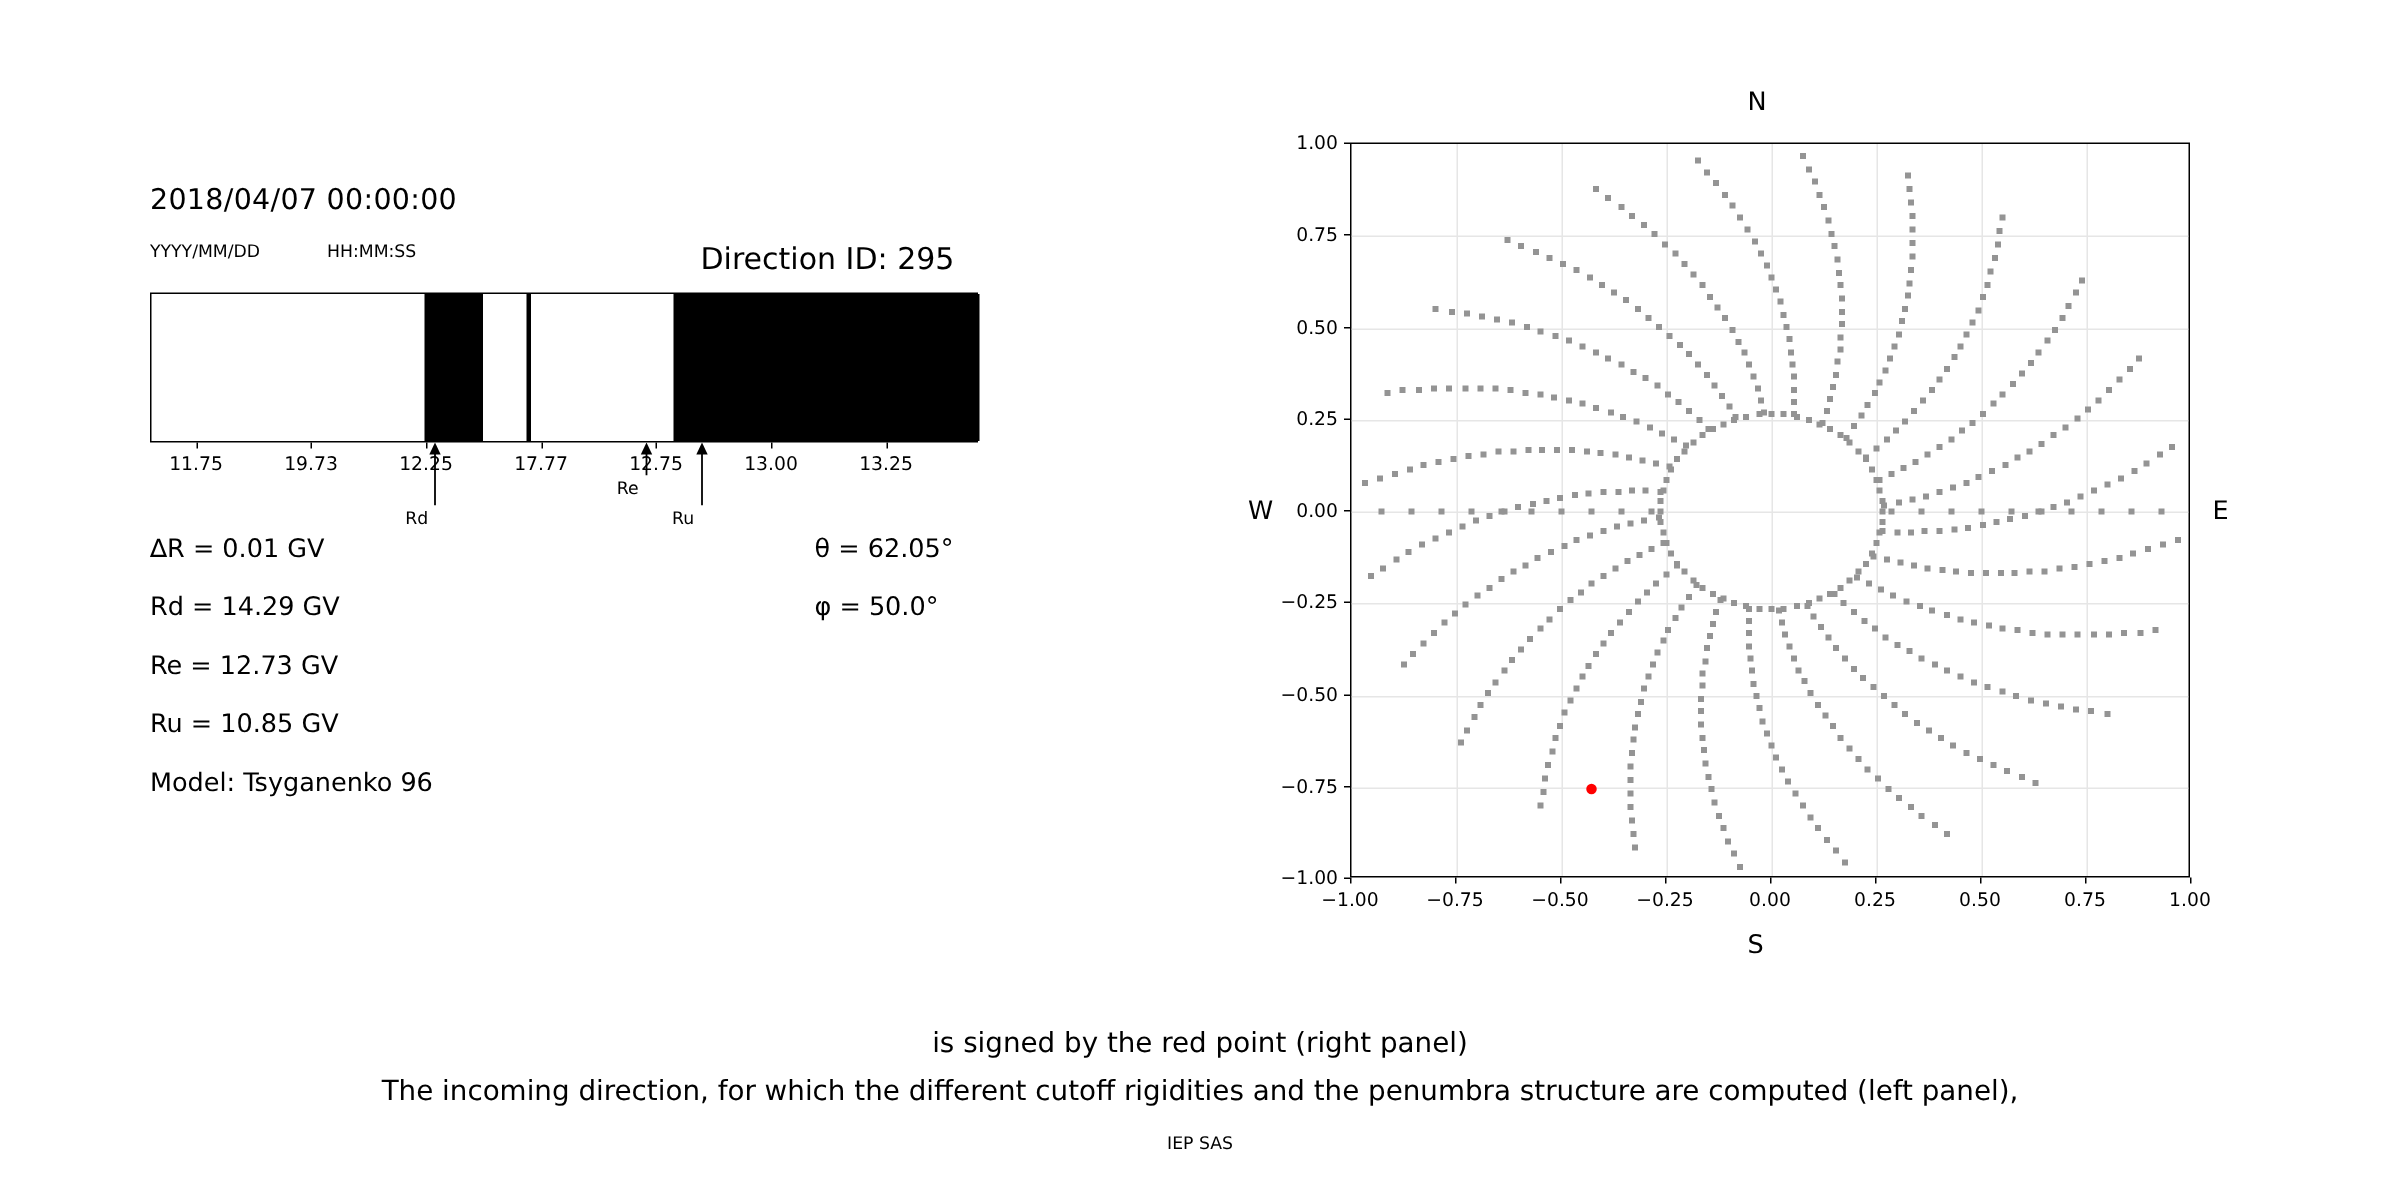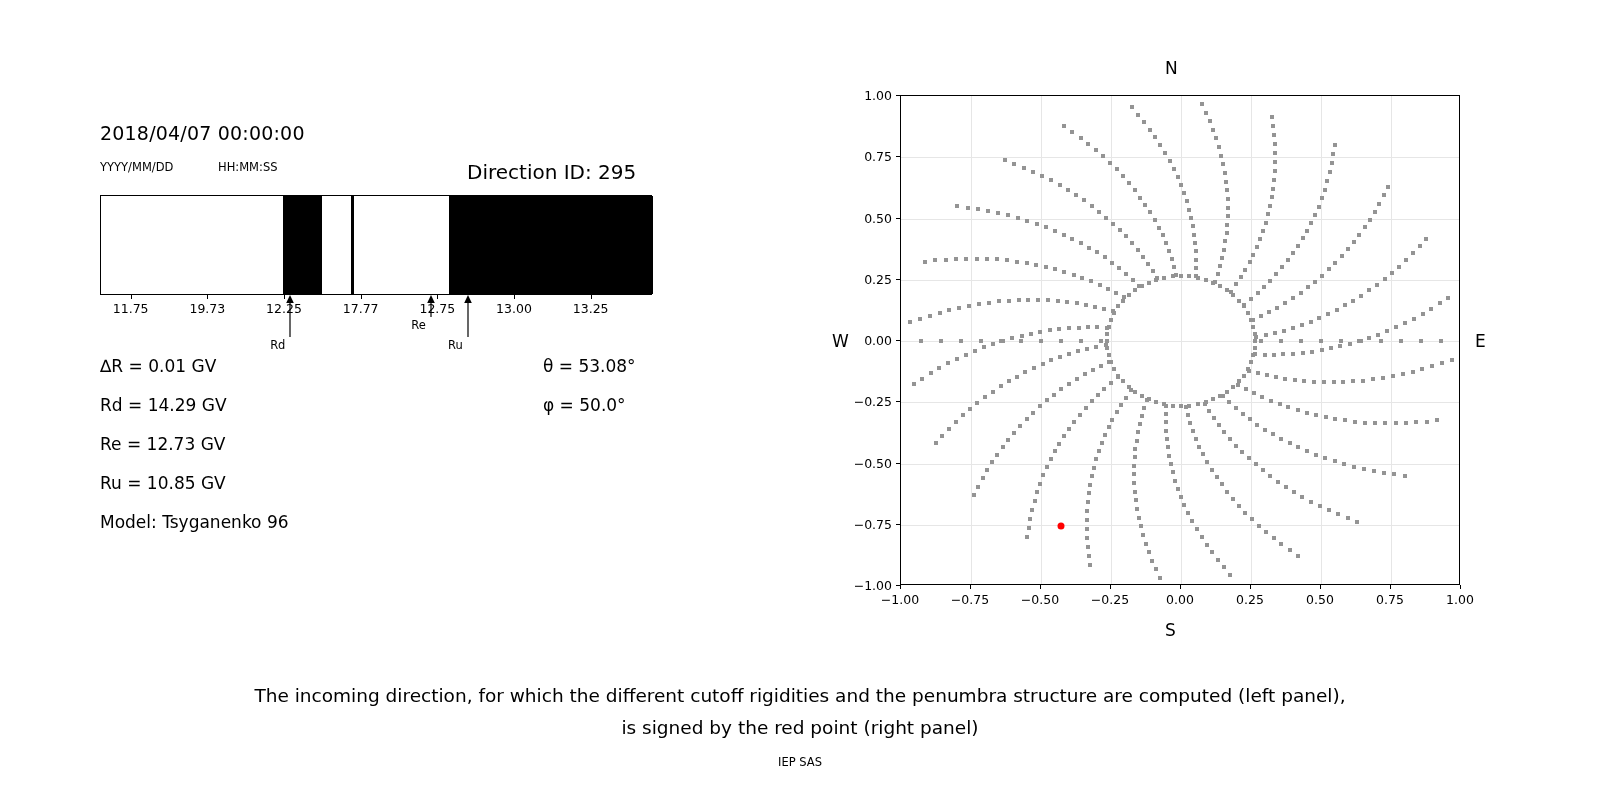--- a/index.html
+++ b/index.html
@@ -251,21 +251,21 @@
         </svg>
         <span class="marker-label">Ru</span>
       </div>
     </div>
 
   <div class="info-line" style="left:100px; top:356px;">∆R = 0.01 GV</div>
   <div class="info-line" style="left:100px; top:395px;">Rd = 14.29 GV</div>
   <div class="info-line" style="left:100px; top:434px;">Re = 12.73 GV</div>
   <div class="info-line" style="left:100px; top:473px;">Ru = 10.85 GV</div>
   <div class="info-line" style="left:100px; top:512px;">Model: Tsyganenko 96</div>
-  <div class="info-line" style="left:543px; top:356px;">θ = 53.08°</div>
+  <div class="info-line" style="left:543px; top:356px;">θ = 62.05°</div>
   <div class="info-line" style="left:543px; top:395px;">φ = 50.0°</div>
 </div>
 
 <div id="right-panel">
   <div id="polar-axes">
       <div class="grid-line grid-v" style="left: 70px;"></div>
       <div class="grid-line grid-v" style="left: 140px;"></div>
       <div class="grid-line grid-v" style="left: 210px;"></div>
       <div class="grid-line grid-v" style="left: 280px;"></div>
       <div class="grid-line grid-v" style="left: 350px;"></div>
@@ -920,16 +920,16 @@
     <div class="ax-label-y" style="left: 22px; width: 50px; top: 278.75px;">0.25</div>
     <div class="ax-tick ax-tick-y" style="left: 76px; top: 217.5px;"></div>
     <div class="ax-label-y" style="left: 22px; width: 50px; top: 217.5px;">0.50</div>
     <div class="ax-tick ax-tick-y" style="left: 76px; top: 156.25px;"></div>
     <div class="ax-label-y" style="left: 22px; width: 50px; top: 156.25px;">0.75</div>
     <div class="ax-tick ax-tick-y" style="left: 76px; top: 95px;"></div>
     <div class="ax-label-y" style="left: 22px; width: 50px; top: 95px;">1.00</div>
   </div>
 
 <div id="caption">
+  <div>is signed by the red point (right panel)</div>
   <div>The incoming direction, for which the different cutoff rigidities and the penumbra structure are computed (left panel),</div>
-  <div>is signed by the red point (right panel)</div>
 </div>
 <div id="footer">IEP SAS</div>
 
 </body></html>

